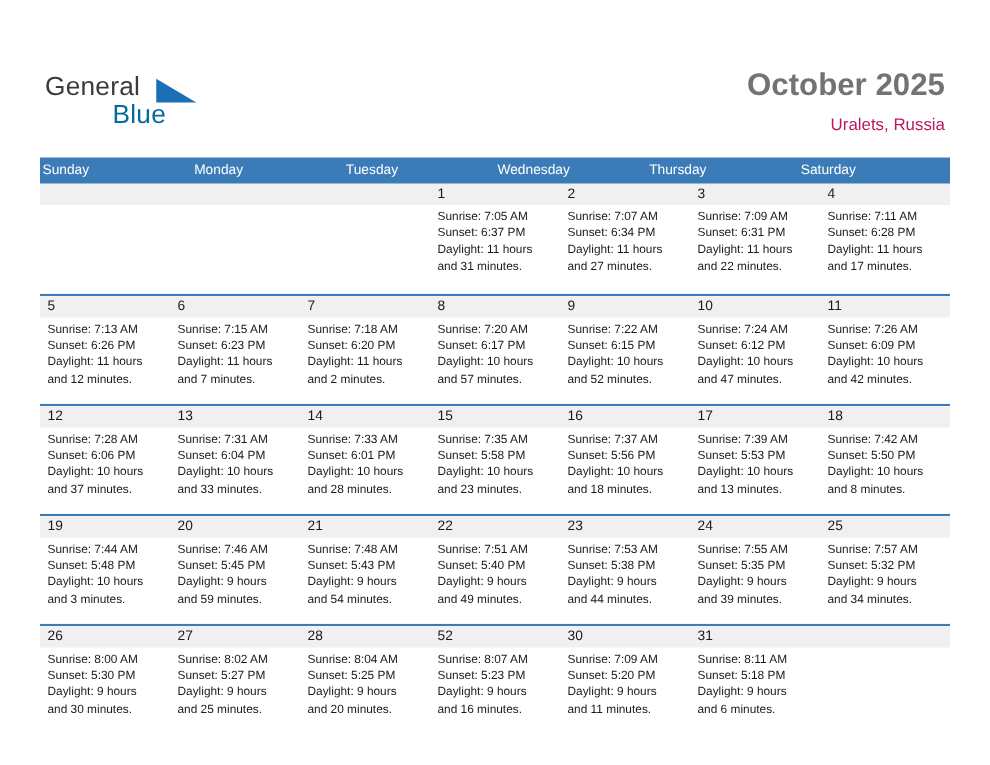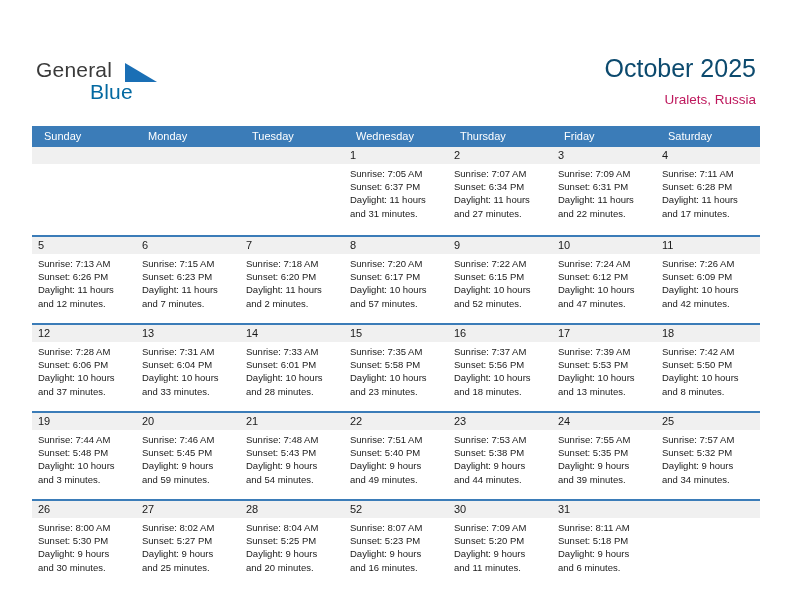--- a/index.html
+++ b/index.html
@@ -68,22 +68,22 @@
   }
 
   .title-block {
     position: absolute;
     right: 36px;
     top: 30px;
     text-align: right;
   }
   .cal-title {
     font-size: 25px;
-    color: #0c4a6e;
-    font-weight: normal;
+    color: #737373;
+    font-weight: bold;
     line-height: 32px;
     white-space: nowrap;
   }
   .cal-subtitle {
     font-size: 13.5px;
     color: #be185d;
     line-height: 20px;
     margin-top: 6px;
     white-space: nowrap;
   }
@@ -100,21 +100,21 @@
     display: flex;
     width: 728px;
     background: #3b7cb8;
     height: 21px;
   }
   .weekday {
     flex: 1 1 0;
     font-size: 11px;
     color: #ffffff;
     line-height: 21px;
-    padding-left: 12px;
+    padding-left: 2px;
     box-sizing: border-box;
     white-space: nowrap;
   }
 
   .week-row {
     display: flex;
     width: 728px;
     border-top: 2px solid #3b7cb8;
     height: 88px;
     box-sizing: border-box;
@@ -174,21 +174,20 @@
 
   </div>
 
   <div class="calendar">
     <div class="weekday-row" id="weekday-row">
         <div class="weekday">Sunday</div>
         <div class="weekday">Monday</div>
         <div class="weekday">Tuesday</div>
         <div class="weekday">Wednesday</div>
         <div class="weekday">Thursday</div>
-        <div class="weekday">Friday</div>
         <div class="weekday">Saturday</div>
       </div>
     <div id="weeks-container">
         <div class="week-row first">
           <div class="day-cell empty">
             <div class="day-number"></div>
           </div>
           <div class="day-cell empty">
             <div class="day-number"></div>
           </div>

